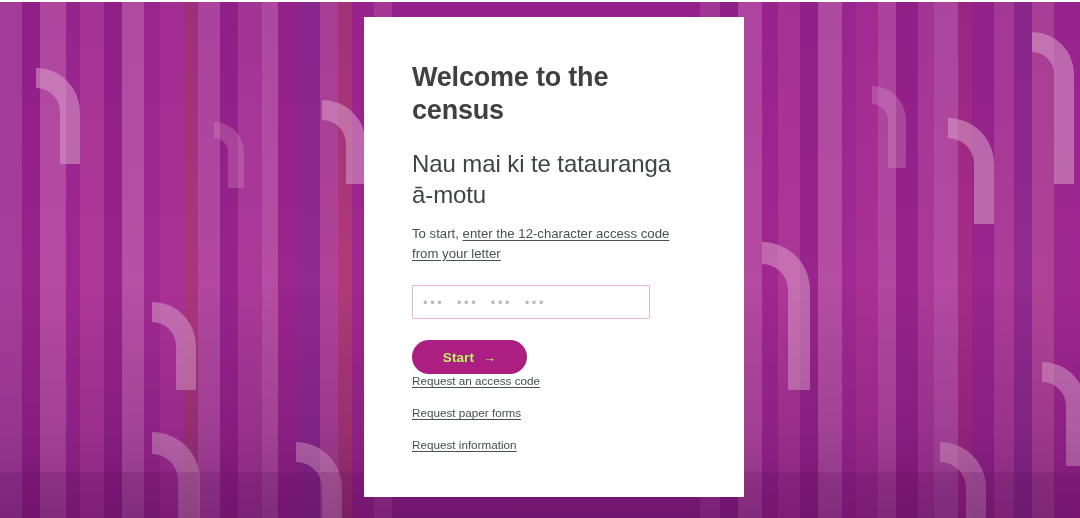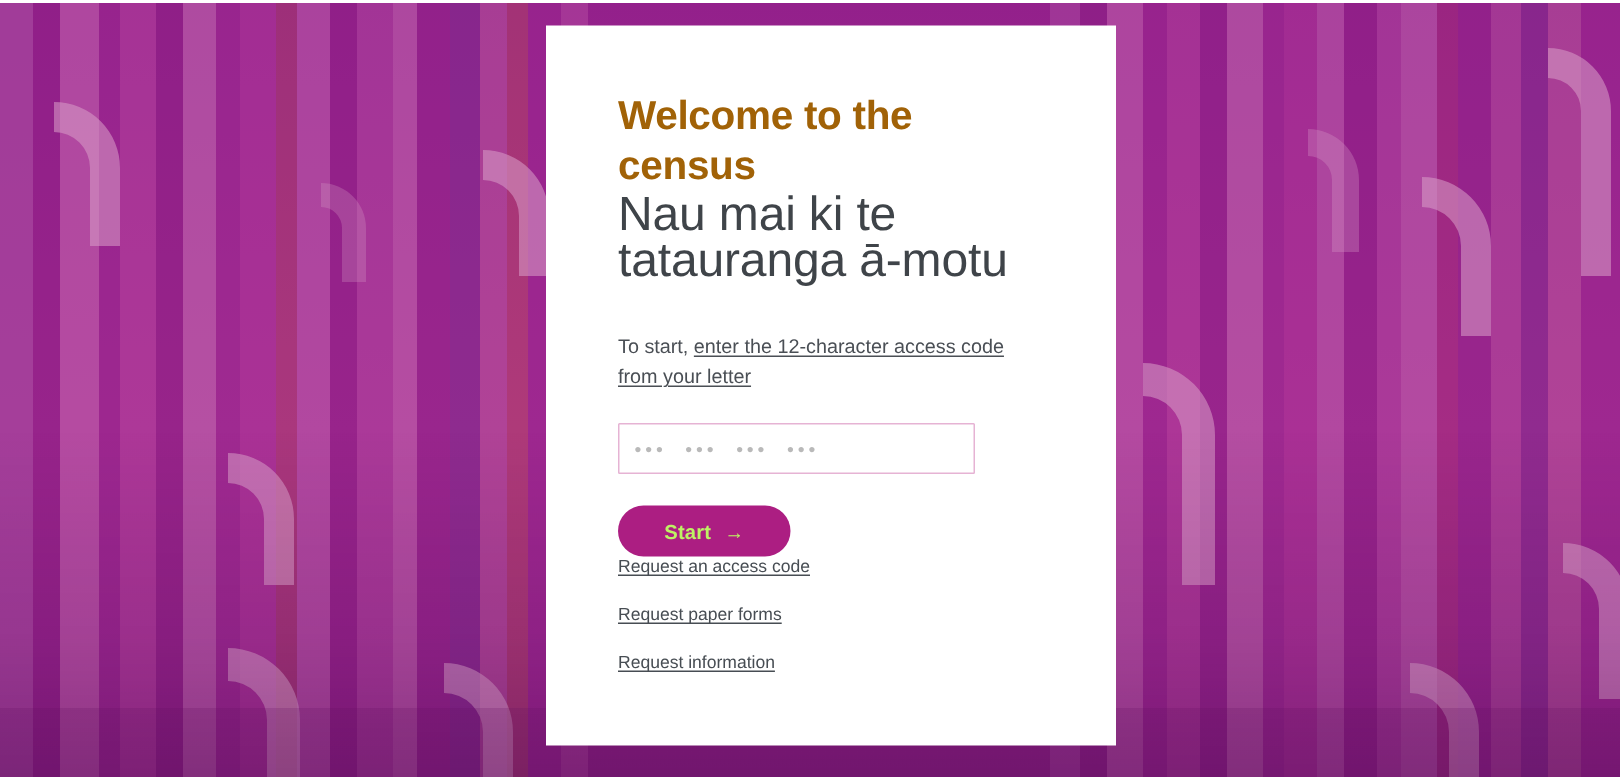--- a/index.html
+++ b/index.html
@@ -56,35 +56,35 @@
     height: 480px;
     background: #ffffff;
     padding: 44px 48px 0 48px;
     z-index: 5;
   }
 
   .title {
     font-size: 27px;
     line-height: 33px;
     font-weight: bold;
-    color: #a16207;
+    color: #404040;
     letter-spacing: -0.2px;
   }
 
   .subtitle {
-    margin-top: 0;
-    font-size: 32px;
+    margin-top: 21px;
+    font-size: 24px;
     line-height: 31px;
     font-weight: normal;
     color: #3f4449;
     letter-spacing: -0.1px;
   }
 
   .instruction {
-    margin-top: 32px;
+    margin-top: 14px;
     font-size: 13.2px;
     line-height: 20px;
     color: #4a4f55;
   }
   .instruction .lead { text-decoration: none; }
   .instruction .code-link {
     color: #4a4f55;
     text-decoration: underline;
     text-underline-offset: 2px;
     cursor: pointer;

